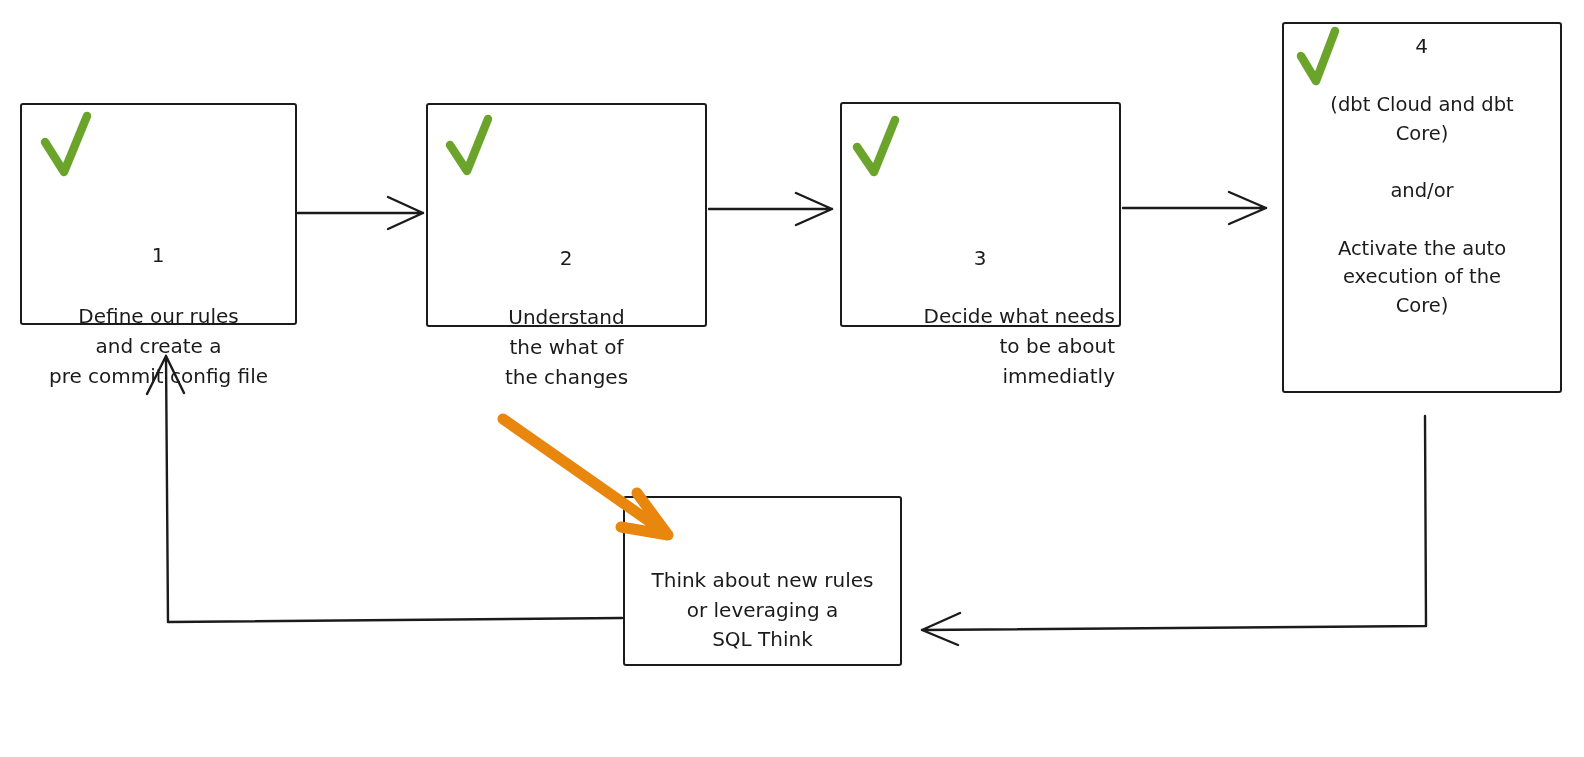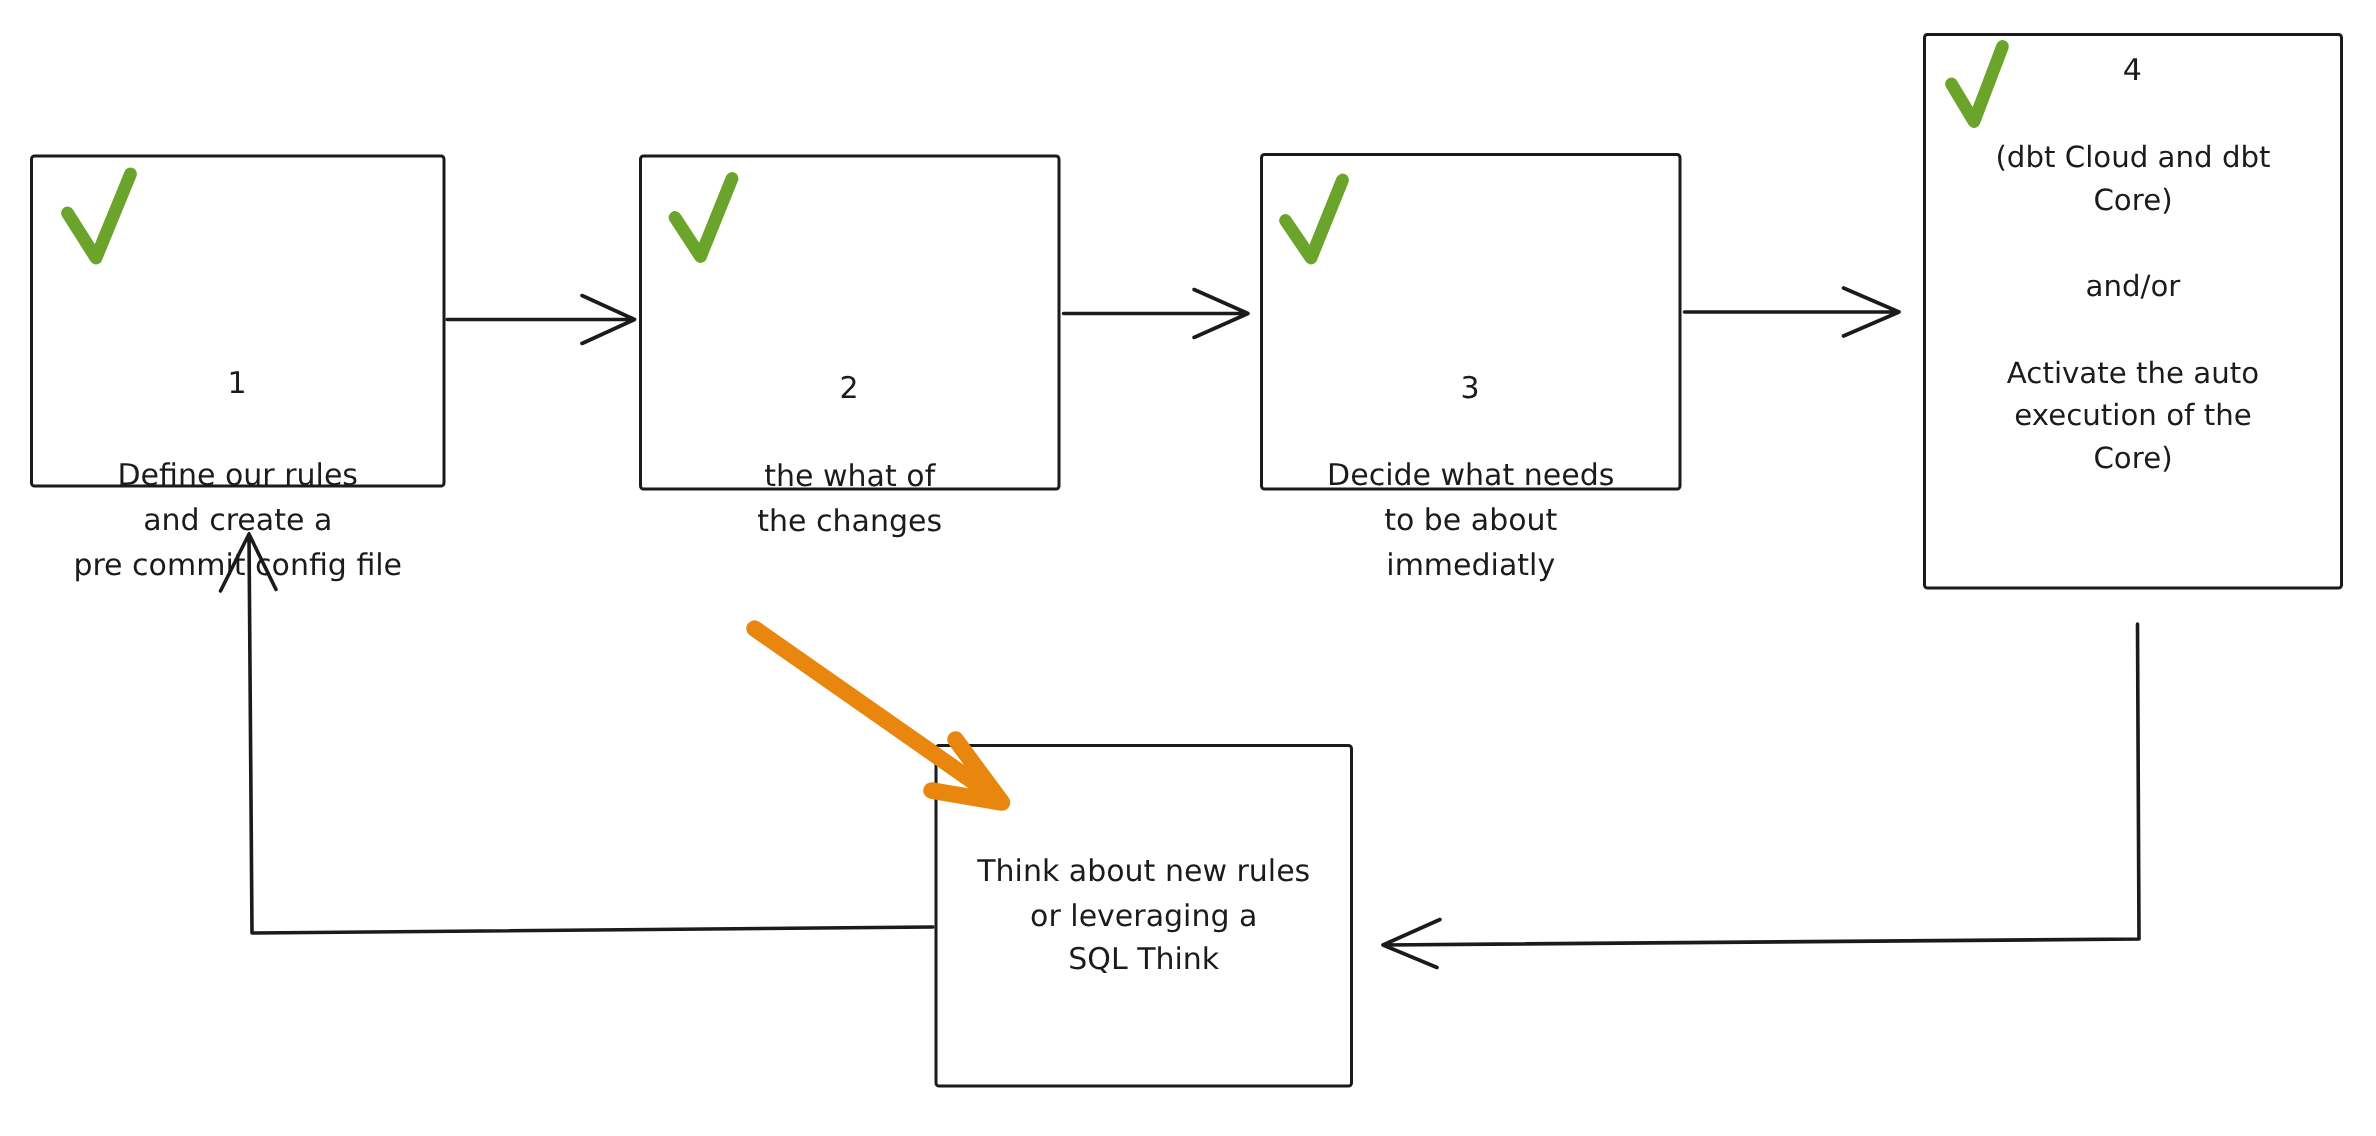--- a/index.html
+++ b/index.html
@@ -36,26 +36,26 @@
   .sbox .box-text div{white-space:nowrap;}
   
   #box-step1{left:20px;top:103px;width:277px;height:222px;}
   #box-step1 .box-num{top:138px;}
   #box-step1 .box-text{top:196px;}
   #box-step2{left:426px;top:103px;width:281px;height:224px;}
   #box-step2 .box-num{top:141px;}
   #box-step2 .box-text{top:197px;}
   #box-step3{left:840px;top:102px;width:281px;height:225px;}
   #box-step3 .box-num{top:142px;}
-  #box-step3 .box-text{top:197px;}
+  #box-step3 .box-text{top:197px;text-align:right;}
   #box-step4{left:1282px;top:22px;width:280px;height:371px;}
   #box-step4 .box-num{top:10px;}
   #box-step4 .box-text{top:67px;font-size:19.5px;line-height:28.5px;}
   #box-step4 .connector{margin:29px 0;}
-  #box-loop{left:623px;top:496px;width:279px;height:229px;}
+  #box-loop{left:623px;top:496px;width:279px;height:170px;}
   #box-loop .box-text{top:68px;line-height:29.5px;}
   
   svg.overlay{
     position:absolute;left:0;top:0;width:1584px;height:757px;
   }
   .flow-arrow{
     stroke:var(--ink,#1b1b1b);
     stroke-width:2.4;
     fill:none;
     stroke-linecap:round;
@@ -86,20 +86,21 @@
     <div class="box-text">
       <div>Define our rules</div>
       <div>and create a</div>
       <div>pre commit config file</div>
     </div>
   </div>
 
   <div class="sbox" id="box-step2">
     <div class="box-num">2</div>
     <div class="box-text">
+      <div>Understand</div>
       <div>the what of</div>
       <div>the changes</div>
     </div>
   </div>
 
   <div class="sbox" id="box-step3">
     <div class="box-num">3</div>
     <div class="box-text">
       <div>Decide what needs</div>
       <div>to be about</div>

